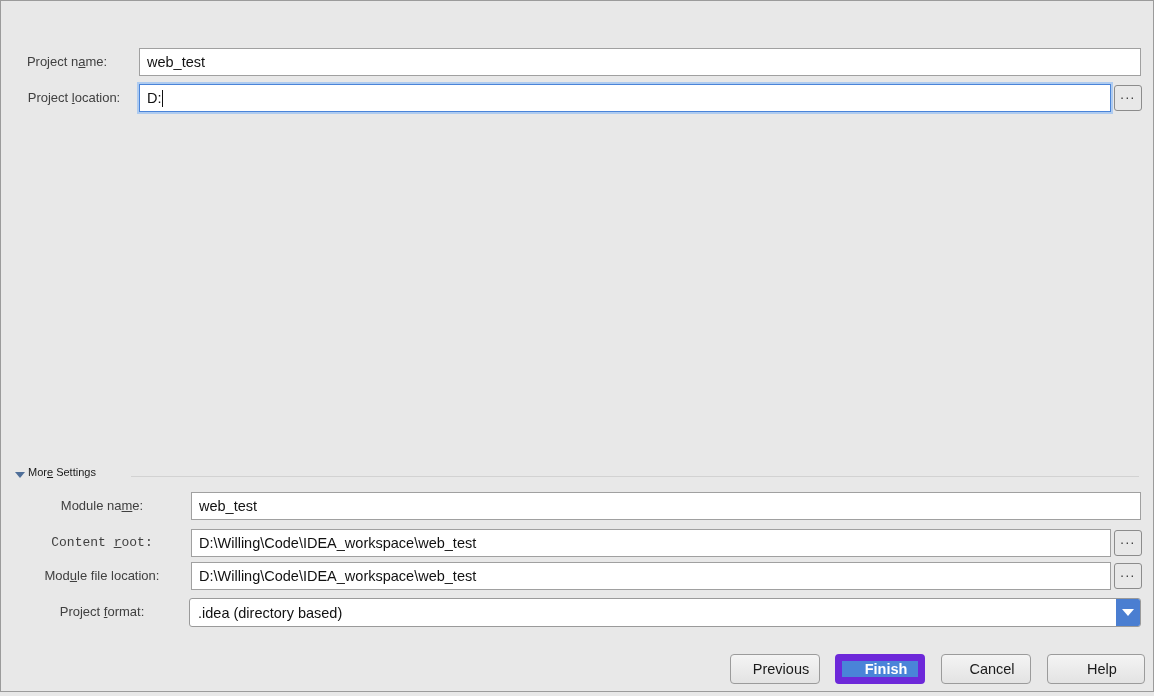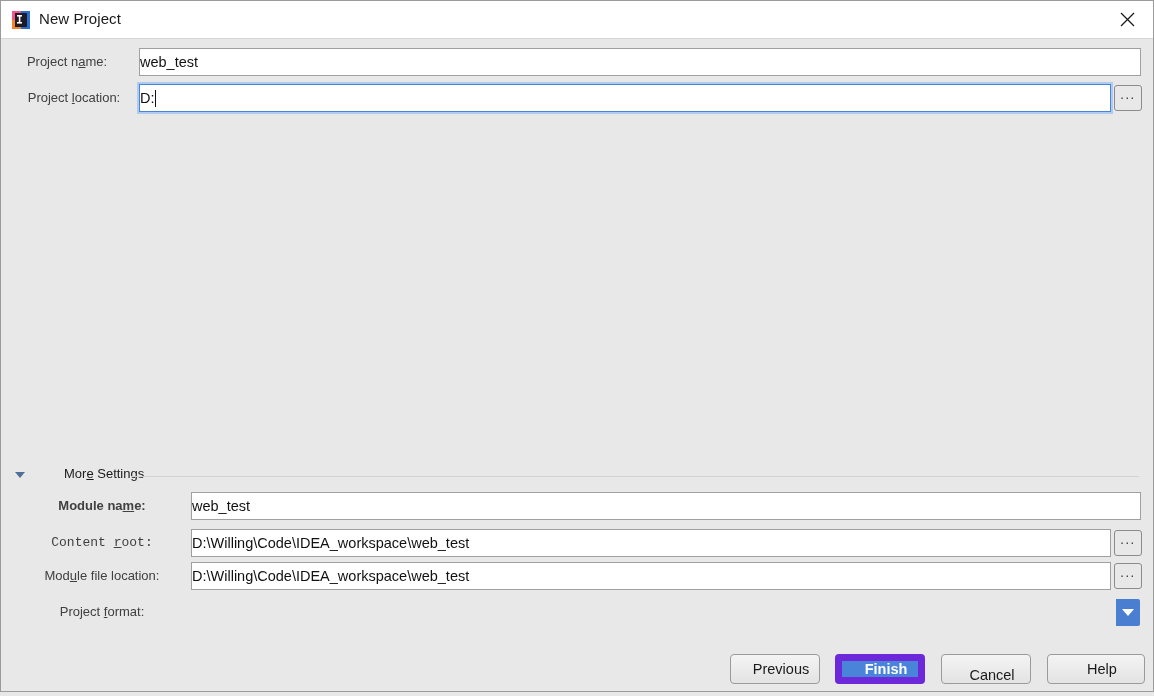--- a/index.html
+++ b/index.html
@@ -74,20 +74,21 @@
 
   .field {
     position: absolute;
     background: #ffffff;
     border: 1px solid #a0a0a0;
     box-sizing: border-box;
     font-size: 14.5px;
     color: #111111;
     display: flex;
     align-items: center;
+    padding-left: 7px;
     overflow: hidden;
     white-space: nowrap;
     cursor: text;
   }
   .field.focused {
     border: 1px solid #4a84d8;
     box-shadow: 0 0 0 2px #aecbf0;
   }
   .caret {
     display: inline-block;
@@ -130,25 +131,24 @@
     left: 14px; top: 6px;
     width: 0; height: 0;
     border-left: 5px solid transparent;
     border-right: 5px solid transparent;
     border-top: 6px solid #4f6f99;
     cursor: default;
   }
   .ms-label {
     position: absolute;
     left: 27px; top: 0px;
-    font-size: 13px;
+    font-size: 11px;
     color: #1a1a1a;
     white-space: nowrap;
     cursor: default;
-    margin-left: 36px;
   }
   .ms-label u { text-decoration: underline; }
   .ms-line {
     position: absolute;
     left: 130px;
     top: 10px;
     right: 14px;
     height: 1px;
     background: #d2d2d2;
   }
@@ -216,41 +216,20 @@
     height: 4px;
     background: #e8e8e8;
     overflow: hidden;
   }
 </style>
 </head>
 <body>
 
 <div class="dialog">
 
-  <div class="titlebar">
-    <span class="title-icon">
-      <svg width="18" height="18" viewBox="0 0 18 18">
-        <rect x="0" y="0" width="9" height="9" fill="#f0568e"></rect>
-        <rect x="9" y="0" width="9" height="9" fill="#2b6fd4"></rect>
-        <rect x="0" y="9" width="9" height="9" fill="#f5842a"></rect>
-        <rect x="9" y="9" width="9" height="9" fill="#2b6fd4"></rect>
-        <rect x="3" y="2" width="12" height="14" fill="#1c1c26"></rect>
-        <rect x="5" y="4" width="5" height="1.6" fill="#ffffff"></rect>
-        <rect x="6.8" y="4" width="1.6" height="8" fill="#ffffff"></rect>
-        <rect x="5" y="11" width="5" height="1.6" fill="#ffffff"></rect>
-      </svg>
-    </span>
-    <span class="title-text">New Project</span>
-    <div class="close-btn">
-      <svg width="17" height="17" viewBox="0 0 17 17">
-        <line x1="2" y1="2" x2="15" y2="15" stroke="#1a1a1a" stroke-width="1.2"></line>
-        <line x1="15" y1="2" x2="2" y2="15" stroke="#1a1a1a" stroke-width="1.2"></line>
-      </svg>
-    </div>
-  </div>
 
   <div class="lbl" style="left:14px; top:53px; width:104px;"><span>Project n</span><u>a</u><span>me:</span></div>
 
   <div class="field" style="left:138px; top:47px; width:1002px; height:28px;">
     <span>web_test</span>
   </div>
 
   <div class="lbl" style="left:14px; top:89px; width:118px;"><span>Project </span><u>l</u><span>ocation:</span></div>
 
   <div class="field focused" style="left:138px; top:83px; width:972px; height:28px;">
@@ -261,21 +240,21 @@
   <div class="browse-btn" style="left:1113px; top:84px;">
     <span>...</span>
   </div>
 
   <div class="more-settings-row">
     <span class="ms-arrow"></span>
     <span class="ms-label"><span>Mor</span><u>e</u><span> Settings</span></span>
     <span class="ms-line"></span>
   </div>
 
-  <div class="lbl" style="left:14px; top:497px; width:174px;font-weight:bold;"><span>Module na</span><u>m</u><span>e:</span></div>
+  <div class="lbl" style="left:14px; top:497px; width:174px;"><span>Module na</span><u>m</u><span>e:</span></div>
 
   <div class="field" style="left:190px; top:491px; width:950px; height:28px;">
     <span>web_test</span>
   </div>
 
   <div class="lbl" style="left:14px; top:534px; width:174px;font-family:Liberation Mono, monospace;"><span>Content </span><u>r</u><span>oot:</span></div>
 
   <div class="field" style="left:190px; top:528px; width:920px; height:28px;">
     <span>D:\Willing\Code\IDEA_workspace\web_test</span>
   </div>
@@ -289,31 +268,34 @@
   <div class="field" style="left:190px; top:561px; width:920px; height:28px;">
     <span>D:\Willing\Code\IDEA_workspace\web_test</span>
   </div>
 
   <div class="browse-btn" style="left:1113px; top:562px;">
     <span>...</span>
   </div>
 
   <div class="lbl" style="left:14px; top:603px; width:174px;"><span>Project </span><u>f</u><span>ormat:</span></div>
 
+  <div class="combo" style="left:188px; top:597px; width:952px; height:29px;">
+    <span>.idea (directory based)</span>
+  </div>
   <div class="combo-arrow-box" style="left:1115px; top:598px; width:24px; height:27px;">
     <span class="combo-arrow"></span>
   </div>
 
   <div class="btn" style="left:729px; top:653px; width:90px;">
     <span>Previous</span>
   </div>
   <div class="btn primary" style="left:834px; top:653px; width:90px;">
     <span>Finish</span>
   </div>
-  <div class="btn" style="left:940px; top:653px; width:90px;align-items:flex-end;">
+  <div class="btn" style="left:940px; top:653px; width:90px;">
     <span>Cancel</span>
   </div>
   <div class="btn" style="left:1046px; top:653px; width:98px;">
     <span>Help</span>
   </div>
 
 </div>
 
 <div class="bottom-strip"></div>
 

